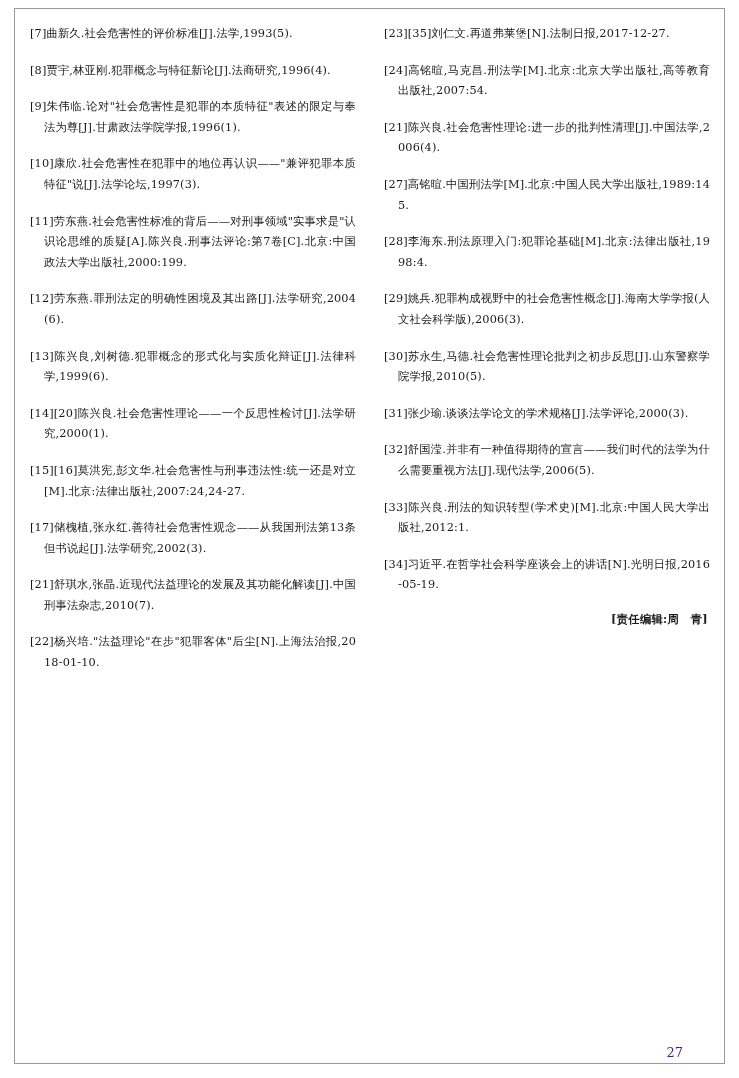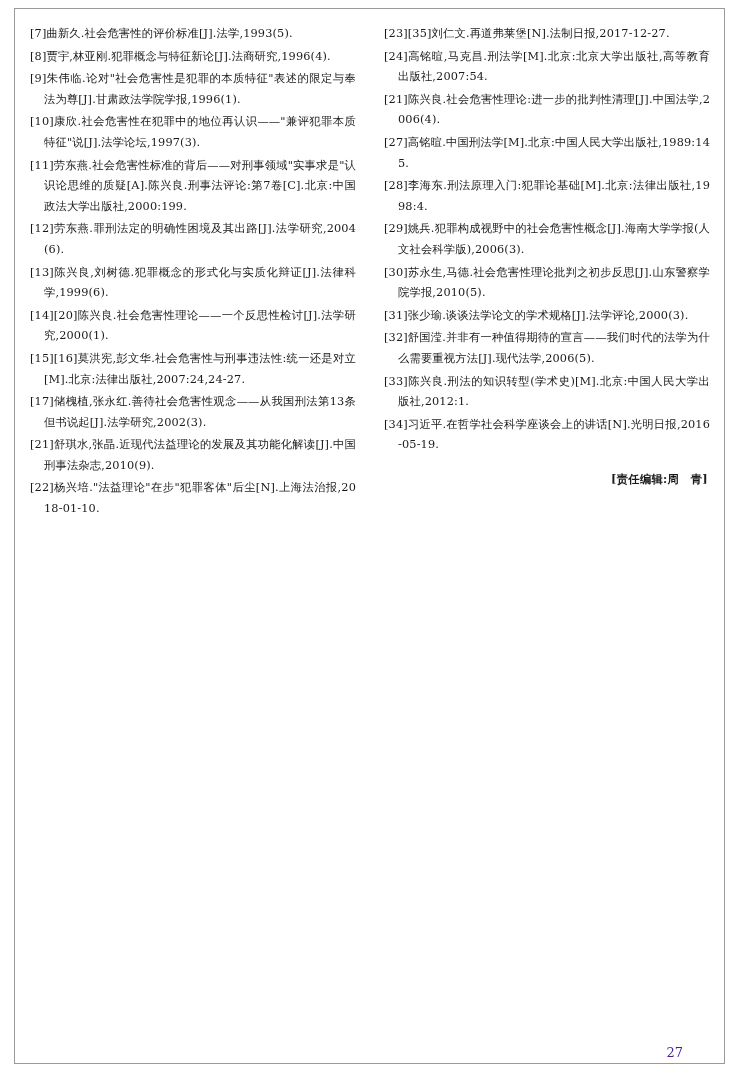--- a/index.html
+++ b/index.html
@@ -49,21 +49,21 @@
     margin: 0 0 0 0;
     padding: 0;
     text-indent: 0;
     padding-left: 14px;
     text-indent: -14px;
     letter-spacing: 0.15px;
     word-break: break-all;
     text-align: justify;
   }
   .ref + .ref {
-    margin-top: 2px;
+    margin-top: 16px;
   }
   .editor-line {
     margin-top: 16px;
     text-align: right;
     font-size: 11.3px;
     font-weight: bold;
     letter-spacing: 0.3px;
     padding-right: 2px;
   }
   .page-number {
@@ -87,21 +87,21 @@
       <p class="ref">[7]曲新久.社会危害性的评价标准[J].法学,1993(5).</p>
       <p class="ref">[8]贾宇,林亚刚.犯罪概念与特征新论[J].法商研究,1996(4).</p>
       <p class="ref">[9]朱伟临.论对"社会危害性是犯罪的本质特征"表述的限定与奉法为尊[J].甘肃政法学院学报,1996(1).</p>
       <p class="ref">[10]康欣.社会危害性在犯罪中的地位再认识——"兼评犯罪本质特征"说[J].法学论坛,1997(3).</p>
       <p class="ref">[11]劳东燕.社会危害性标准的背后——对刑事领域"实事求是"认识论思维的质疑[A].陈兴良.刑事法评论:第7卷[C].北京:中国政法大学出版社,2000:199.</p>
       <p class="ref">[12]劳东燕.罪刑法定的明确性困境及其出路[J].法学研究,2004(6).</p>
       <p class="ref">[13]陈兴良,刘树德.犯罪概念的形式化与实质化辩证[J].法律科学,1999(6).</p>
       <p class="ref">[14][20]陈兴良.社会危害性理论——一个反思性检讨[J].法学研究,2000(1).</p>
       <p class="ref">[15][16]莫洪宪,彭文华.社会危害性与刑事违法性:统一还是对立[M].北京:法律出版社,2007:24,24-27.</p>
       <p class="ref">[17]储槐植,张永红.善待社会危害性观念——从我国刑法第13条但书说起[J].法学研究,2002(3).</p>
-      <p class="ref">[21]舒琪水,张晶.近现代法益理论的发展及其功能化解读[J].中国刑事法杂志,2010(9).</p>
+      <p class="ref">[21]舒琪水,张晶.近现代法益理论的发展及其功能化解读[J].中国刑事法杂志,2010(7).</p>
       <p class="ref">[22]杨兴培."法益理论"在步"犯罪客体"后尘[N].上海法治报,2018-01-10.</p>
     </div>
 
     <div class="col">
       <p class="ref">[23][35]刘仁文.再道弗莱堡[N].法制日报,2017-12-27.</p>
       <p class="ref">[24]高铭暄,马克昌.刑法学[M].北京:北京大学出版社,高等教育出版社,2007:54.</p>
       <p class="ref">[21]陈兴良.社会危害性理论:进一步的批判性清理[J].中国法学,2006(4).</p>
       <p class="ref">[27]高铭暄.中国刑法学[M].北京:中国人民大学出版社,1989:145.</p>
       <p class="ref">[28]李海东.刑法原理入门:犯罪论基础[M].北京:法律出版社,1998:4.</p>
       <p class="ref">[29]姚兵.犯罪构成视野中的社会危害性概念[J].海南大学学报(人文社会科学版),2006(3).</p>

